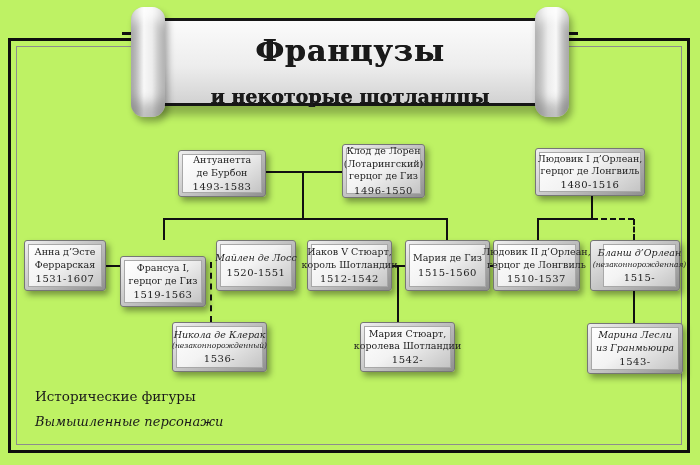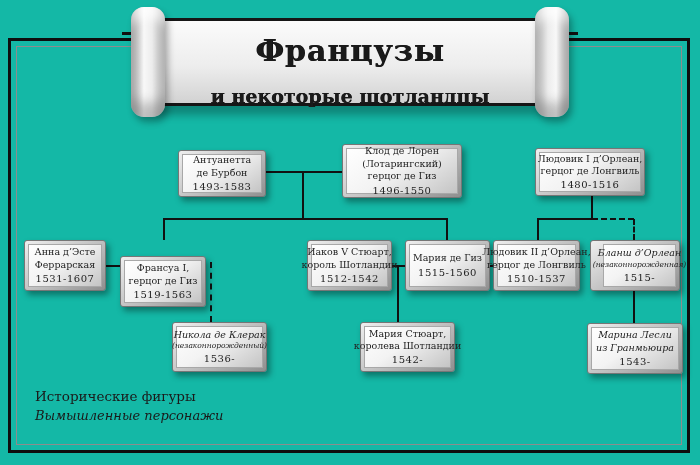--- a/index.html
+++ b/index.html
@@ -1,16 +1,16 @@
 <!DOCTYPE html>
 <html><head>
 <meta charset="utf-8">
 <style>
   html,body{margin:0;padding:0;background:#fff;}
-  .canvas{position:relative;width:700px;height:465px;background:#14b8a6;overflow:hidden;
+  .canvas{position:relative;width:700px;height:465px;background:#bef264;overflow:hidden;
           font-family:"DejaVu Serif", serif;color:#1a1a1a;}
 
   
   .outer-frame{position:absolute;left:8px;top:38px;width:682px;height:415px;
                border:3px solid #0e0e0e;box-sizing:border-box;z-index:1;}
   .inner-frame{position:absolute;left:16px;top:46px;width:666px;height:399px;
                border:1px solid #8d8d8d;box-sizing:border-box;z-index:1;}
 
   
   .rod{position:absolute;top:32px;height:3px;background:#111;z-index:2;}
@@ -46,21 +46,21 @@
         display:flex;flex-direction:column;justify-content:center;align-items:center;
         text-align:center;font-size:9.5px;line-height:1.3;color:#222;}
   .nl{display:block;white-space:nowrap;}
   .nl.paren{font-size:7.5px;}
   .nl.date{font-size:10px;letter-spacing:0.5px;margin-top:1px;font-style:normal;}
   .node.fictional .name, .node.fictional .paren{font-style:italic;}
 
   
   .legend{position:absolute;left:35px;top:388px;z-index:4;}
   .legend-historical{font-size:13.5px;}
-  .legend-fictional{font-size:13px;font-style:italic;margin-top:4px;}
+  .legend-fictional{font-size:13px;font-style:italic;margin-top:10px;}
 </style>
 </head>
 <body>
 
 <div class="canvas">
 
   <div class="outer-frame"></div>
   <div class="inner-frame"></div>
 
   <div class="rod" style="left:122px;width:26px;"></div>
@@ -89,21 +89,21 @@
   <div class="ln h" style="left:487px;top:265px;width:9px;"></div>
   <div class="ln v" style="left:633px;top:291px;height:32px;"></div>
 
   <div class="node historical" style="left:178px;top:150px;width:88px;height:47px;">
     <div class="node-inner">
       <span class="nl name">Антуанетта</span>
       <span class="nl name">де Бурбон</span>
       <span class="nl date">1493-1583</span>
     </div>
   </div>
-  <div class="node historical" style="left:342px;top:144px;width:120px;height:54px;">
+  <div class="node historical" style="left:342px;top:144px;width:83px;height:54px;">
     <div class="node-inner">
       <span class="nl name">Клод де Лорен</span>
       <span class="nl name">(Лотарингский)</span>
       <span class="nl name">герцог де Гиз</span>
       <span class="nl date">1496-1550</span>
     </div>
   </div>
   <div class="node historical" style="left:535px;top:148px;width:110px;height:48px;">
     <div class="node-inner">
       <span class="nl name">Людовик I д’Орлеан,</span>
@@ -117,20 +117,26 @@
       <span class="nl name">Анна д’Эсте</span>
       <span class="nl name">Феррарская</span>
       <span class="nl date">1531-1607</span>
     </div>
   </div>
   <div class="node historical" style="left:120px;top:240px;width:86px;height:51px;margin-top:16px;">
     <div class="node-inner">
       <span class="nl name">Франсуа I,</span>
       <span class="nl name">герцог де Гиз</span>
       <span class="nl date">1519-1563</span>
+    </div>
+  </div>
+  <div class="node fictional" style="left:216px;top:240px;width:80px;height:51px;">
+    <div class="node-inner">
+      <span class="nl name">Майлен де Лосс</span>
+      <span class="nl date">1520-1551</span>
     </div>
   </div>
   <div class="node historical" style="left:307px;top:240px;width:85px;height:51px;">
     <div class="node-inner">
       <span class="nl name">Иаков V Стюарт,</span>
       <span class="nl name">король Шотландии</span>
       <span class="nl date">1512-1542</span>
     </div>
   </div>
   <div class="node historical" style="left:405px;top:240px;width:85px;height:51px;">

